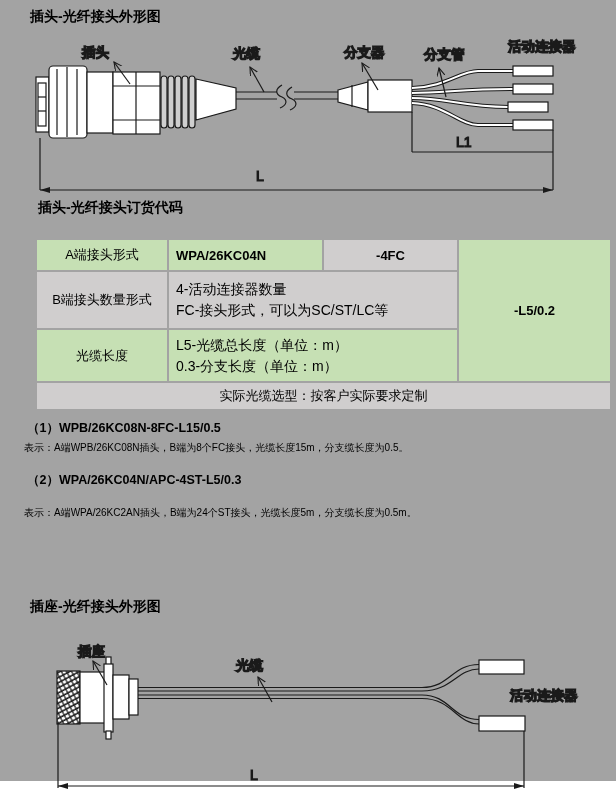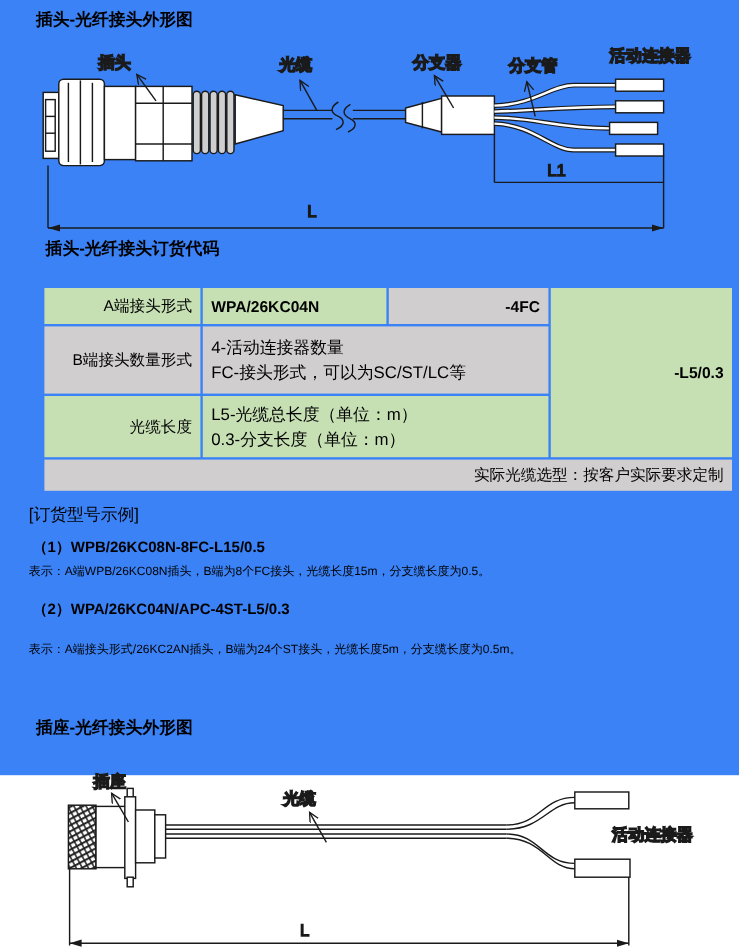--- a/index.html
+++ b/index.html
@@ -1,35 +1,35 @@
 <!DOCTYPE html>
 <html><head>
 <meta charset="utf-8">
 <style>
   *{margin:0;padding:0;box-sizing:border-box}
   html,body{width:616px;height:791px;background:#fff;color:#000;
     font-family:"Liberation Sans","DejaVu Sans",sans-serif;overflow:hidden}
-  .page{position:relative;width:616px;height:646px;background:#3b82f6}
+  .page{position:relative;width:616px;height:781px;background:#a3a3a3}
 
   .sec-title{position:absolute;font-size:14px;font-weight:bold;white-space:nowrap}
   #title-plug{left:30px;top:8px}
   #title-order{left:38px;top:199px}
   #title-socket{left:30px;top:598px}
 
   svg{position:absolute;left:0;overflow:visible}
   #diag-plug{top:0}
   #diag-socket{top:630px}
   svg text{font-family:"Liberation Sans","DejaVu Sans",sans-serif;font-size:13.5px;font-weight:bold;fill:#000}
   svg text.dim{font-weight:normal;font-size:14px}
 
   .otable{position:absolute;left:35px;top:238px;width:577px;border-collapse:separate;border-spacing:2px;table-layout:fixed}
   .otable td{font-size:13px;padding:2px 7px;vertical-align:middle;overflow:hidden}
   .green{background:#c6e0b4}
   .gray{background:#d0cece}
-  .ctr{text-align:right}
+  .ctr{text-align:center}
   .top{vertical-align:top;padding-top:6px}
   .code{font-weight:bold;font-size:12.5px;letter-spacing:0}
   .h1{height:30px}.h2{height:56px}.h3{height:51px}.h4{height:26px}
   .cell-line{line-height:21px;font-size:14px;white-space:nowrap}
 
   .examples{position:absolute;left:24px;top:420px;width:590px}
   .ex-head{font-size:14px;margin-bottom:10px}
   .ex-item{margin-bottom:17px}
   .ex-code{font-size:12.5px;font-weight:bold;margin-bottom:4px;padding-left:3px;white-space:nowrap}
   .ex-desc{font-size:10px;white-space:nowrap}
@@ -143,21 +143,21 @@
         <col style="width:130px">
         <col style="width:153px">
         <col style="width:133px">
         <col>
       </colgroup>
     <tbody>
         <tr class="h1">
       <td class="green ctr">A端接头形式</td>
       <td class="green code">WPA/26KC04N</td>
       <td class="gray ctr code">-4FC</td>
-      <td class="green ctr code top" rowspan="3">-L5/0.3</td>
+      <td class="green ctr code top" rowspan="3">-L5/0.2</td>
     </tr>
     <tr class="h2">
       <td class="gray ctr">B端接头数量形式</td>
       <td class="gray" colspan="2">
         <div class="cell-line">4-活动连接器数量</div>
         <div class="cell-line">FC-接头形式，可以为SC/ST/LC等</div>
       </td>
     </tr>
     <tr class="h3">
       <td class="green ctr">光缆长度</td>
@@ -166,30 +166,29 @@
         <div class="cell-line">0.3-分支长度（单位：m）</div>
       </td>
     </tr>
     <tr class="h4">
       <td class="gray ctr" colspan="4">实际光缆选型：按客户实际要求定制</td>
     </tr>
   </tbody>
     </table>
 
   <div class="examples">
-    <div class="ex-head">[订货型号示例]</div>
     <div class="ex-item">
       <div class="ex-code">（1）WPB/26KC08N-8FC-L15/0.5</div>
       <div class="ex-desc">表示：A端WPB/26KC08N插头，B端为8个FC接头，光缆长度15m，分支缆长度为0.5。</div>
     </div>
     <div class="ex-item">
       <div class="ex-code">（2）WPA/26KC04N/APC-4ST-L5/0.3</div>
     </div>
     <div class="ex-item">
-      <div class="ex-desc">表示：A端接头形式/26KC2AN插头，B端为24个ST接头，光缆长度5m，分支缆长度为0.5m。</div>
+      <div class="ex-desc">表示：A端WPA/26KC2AN插头，B端为24个ST接头，光缆长度5m，分支缆长度为0.5m。</div>
     </div>
   </div>
 
   <div class="sec-title" id="title-socket">插座-光纤接头外形图</div>
 
   <svg id="diag-socket" width="616" height="161" viewBox="0 630 616 161" fill="none" stroke="#1a1a1a" stroke-width="1.2">
     <defs>
       <marker id="lead2" markerWidth="12" markerHeight="12" refX="8" refY="4" orient="auto" markerUnits="userSpaceOnUse">
         <path d="M0,0 L8,4 L0,8" fill="none" stroke="#1a1a1a" stroke-width="1.1"></path>
       </marker>

